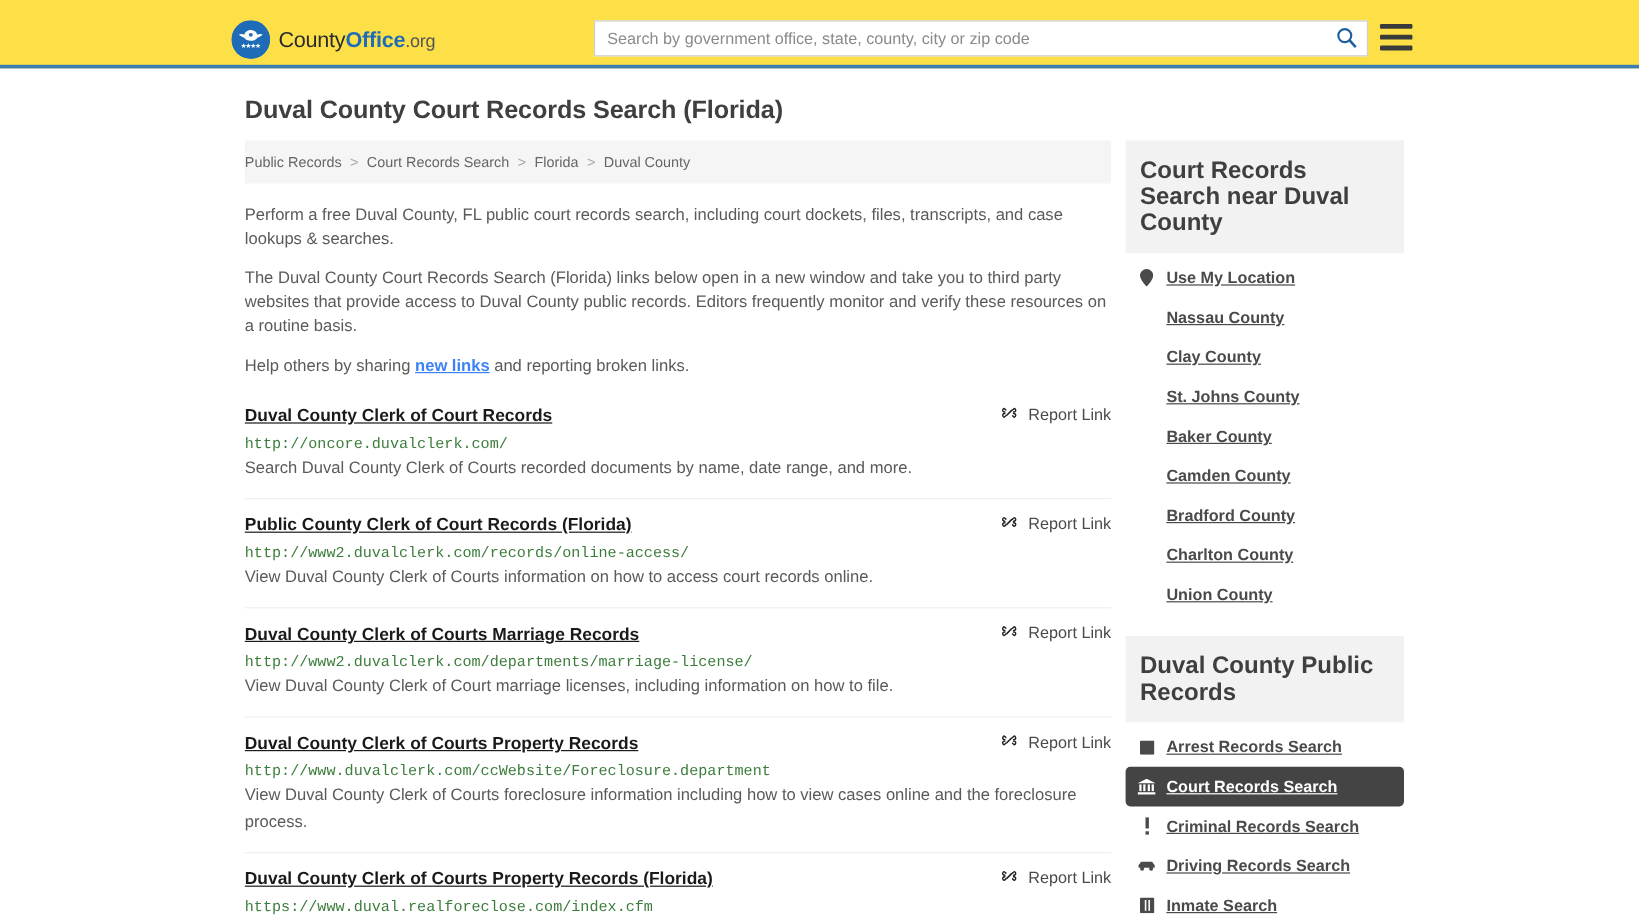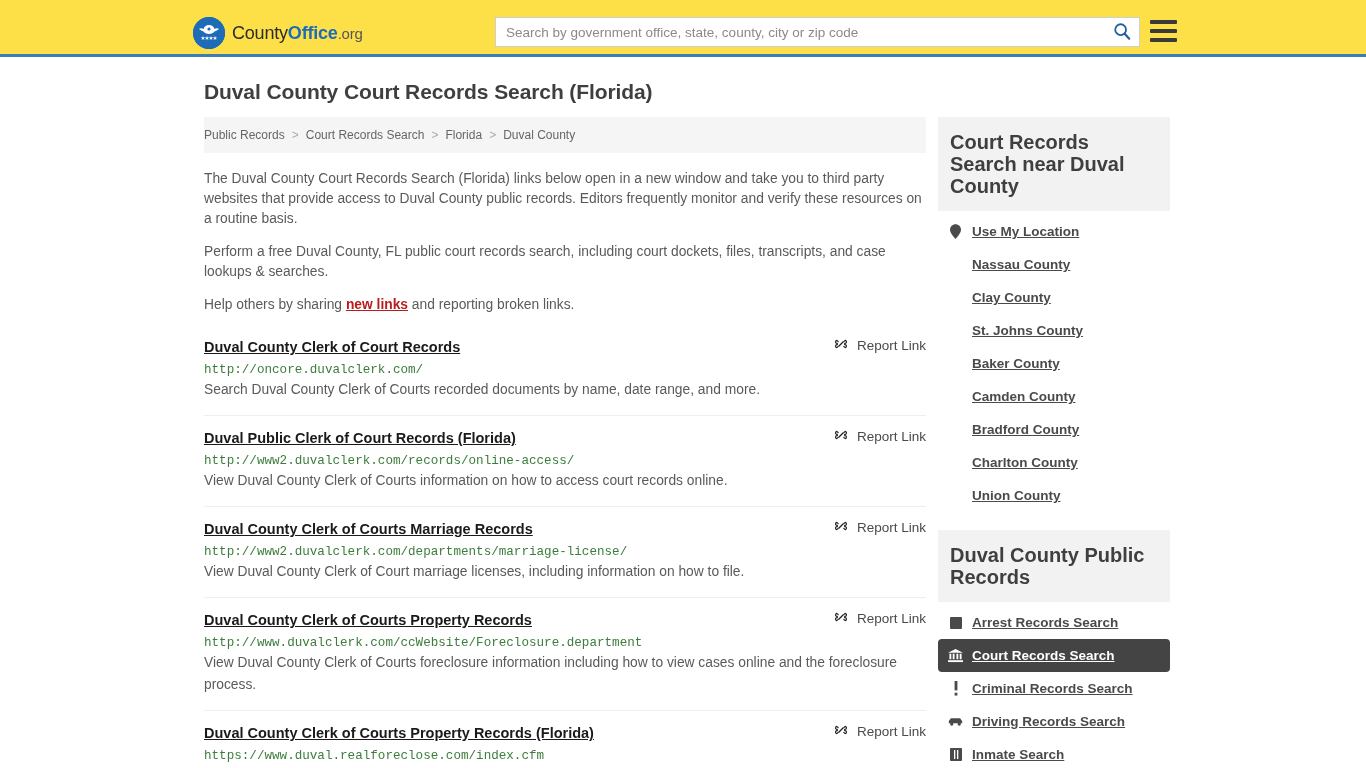--- a/index.html
+++ b/index.html
@@ -80,21 +80,21 @@
   .breadcrumb .crumb { color: #666; text-decoration: none; }
   .breadcrumb .crumb:first-child { margin-left: 0; }
   .breadcrumb .sep { color: #aaa; margin: 0 7px; }
   .bc-inner { padding-left: 0; display: flex; align-items: center; }
 
   .intro { padding-top: 16px; }
   .intro p {
     font-size: 13.8px; color: #5a5a5a; line-height: 20px;
     margin-bottom: 13px;
   }
-  .intro a { color: #b91c1c; text-decoration: underline; font-weight: 600; }
+  .intro a { color: #3b82f6; text-decoration: underline; font-weight: 600; }
 
   .results { margin-top: 9px; }
   .result {
     padding: 13px 0 14px 0;
     border-bottom: 1px solid #efefef;
     position: relative;
   }
   .result:first-child { padding-top: 10px; }
   .result-title {
     font-size: 14.5px; font-weight: bold; color: #1a1a1a;
@@ -187,37 +187,37 @@
           <span class="sep">&gt;</span>
           <a class="crumb">Court Records Search</a>
           <span class="sep">&gt;</span>
           <a class="crumb">Florida</a>
           <span class="sep">&gt;</span>
           <a class="crumb">Duval County</a>
         </div>
     </div>
 
     <div class="intro">
+      <p>Perform a free Duval County, FL public court records search, including court dockets, files, transcripts, and case lookups &amp; searches.</p>
       <p>The Duval County Court Records Search (Florida) links below open in a new window and take you to third party websites that provide access to Duval County public records. Editors frequently monitor and verify these resources on a routine basis.</p>
-      <p>Perform a free Duval County, FL public court records search, including court dockets, files, transcripts, and case lookups &amp; searches.</p>
       <p><span>Help others by sharing </span><a>new links</a><span> and reporting broken links.</span></p>
     </div>
 
     <div class="results" id="results-list">
         <div class="result"><a class="result-title">Duval County Clerk of Court Records</a><div class="result-url">http://oncore.duvalclerk.com/</div><div class="result-desc">Search Duval County Clerk of Courts recorded documents by name, date range, and more.</div><div class="report-link">
             <span><svg width="16" height="16" viewBox="0 0 20 20">
                 <path d="M7.5 12.5 L12.5 7.5" stroke="#222" stroke-width="1.6" fill="none" stroke-linecap="round"></path>
                 <path d="M6.5 7 C4.5 5 4.5 5 3.5 6.5 C2.5 8 4 9.5 5.5 9.2" stroke="#222" stroke-width="1.5" fill="none" stroke-linecap="round"></path>
                 <path d="M13.5 13 C15.5 15 15.5 15 16.5 13.5 C17.5 12 16 10.5 14.5 10.8" stroke="#222" stroke-width="1.5" fill="none" stroke-linecap="round"></path>
                 <path d="M6.5 13 C4.5 15 4.5 15 3.5 13.5 C2.5 12 4 10.5 5.5 10.8" stroke="#222" stroke-width="1.5" fill="none" stroke-linecap="round"></path>
                 <path d="M13.5 7 C15.5 5 15.5 5 16.5 6.5 C17.5 8 16 9.5 14.5 9.2" stroke="#222" stroke-width="1.5" fill="none" stroke-linecap="round"></path>
               </svg></span>
             <span>Report Link</span>
           </div></div>
-        <div class="result"><a class="result-title">Duval Public Clerk of Court Records (Florida)</a><div class="result-url">http://www2.duvalclerk.com/records/online-access/</div><div class="result-desc">View Duval County Clerk of Courts information on how to access court records online.</div><div class="report-link">
+        <div class="result"><a class="result-title">Public County Clerk of Court Records (Florida)</a><div class="result-url">http://www2.duvalclerk.com/records/online-access/</div><div class="result-desc">View Duval County Clerk of Courts information on how to access court records online.</div><div class="report-link">
             <span><svg width="16" height="16" viewBox="0 0 20 20">
                 <path d="M7.5 12.5 L12.5 7.5" stroke="#222" stroke-width="1.6" fill="none" stroke-linecap="round"></path>
                 <path d="M6.5 7 C4.5 5 4.5 5 3.5 6.5 C2.5 8 4 9.5 5.5 9.2" stroke="#222" stroke-width="1.5" fill="none" stroke-linecap="round"></path>
                 <path d="M13.5 13 C15.5 15 15.5 15 16.5 13.5 C17.5 12 16 10.5 14.5 10.8" stroke="#222" stroke-width="1.5" fill="none" stroke-linecap="round"></path>
                 <path d="M6.5 13 C4.5 15 4.5 15 3.5 13.5 C2.5 12 4 10.5 5.5 10.8" stroke="#222" stroke-width="1.5" fill="none" stroke-linecap="round"></path>
                 <path d="M13.5 7 C15.5 5 15.5 5 16.5 6.5 C17.5 8 16 9.5 14.5 9.2" stroke="#222" stroke-width="1.5" fill="none" stroke-linecap="round"></path>
               </svg></span>
             <span>Report Link</span>
           </div></div>
         <div class="result"><a class="result-title">Duval County Clerk of Courts Marriage Records</a><div class="result-url">http://www2.duvalclerk.com/departments/marriage-license/</div><div class="result-desc">View Duval County Clerk of Court marriage licenses, including information on how to file.</div><div class="report-link">

